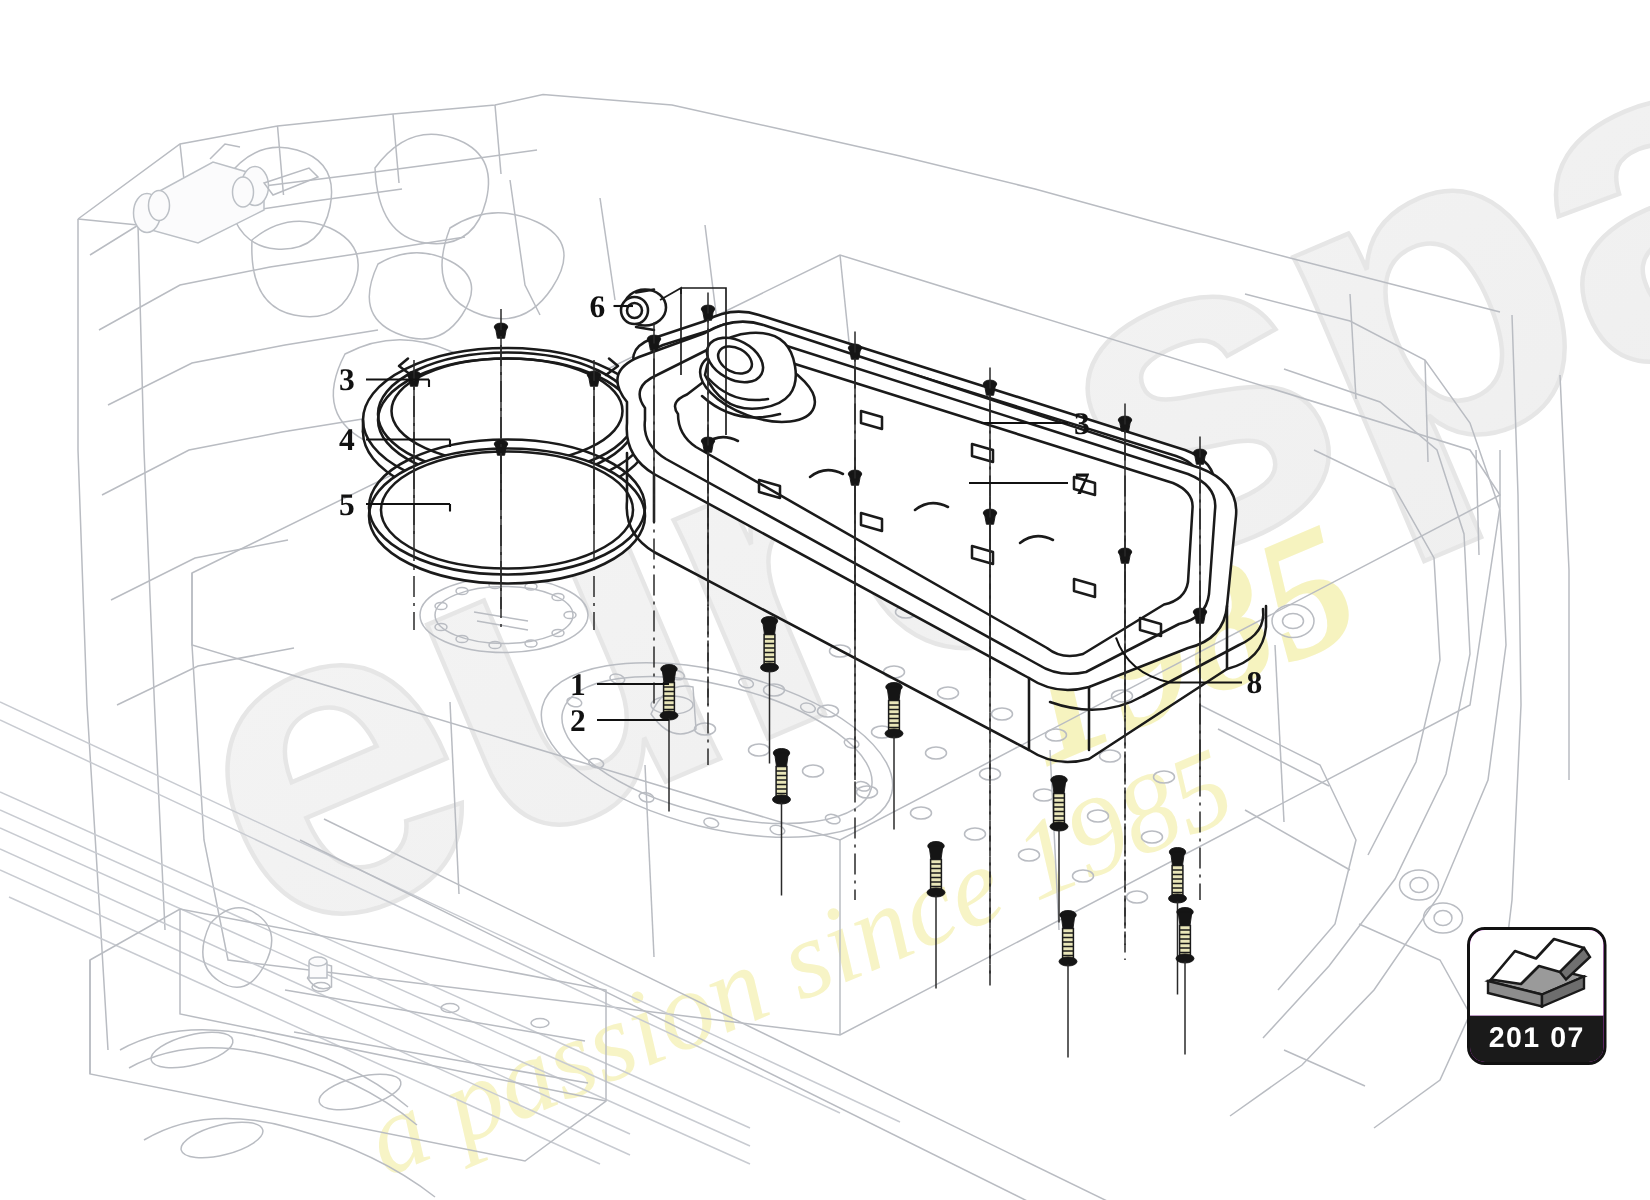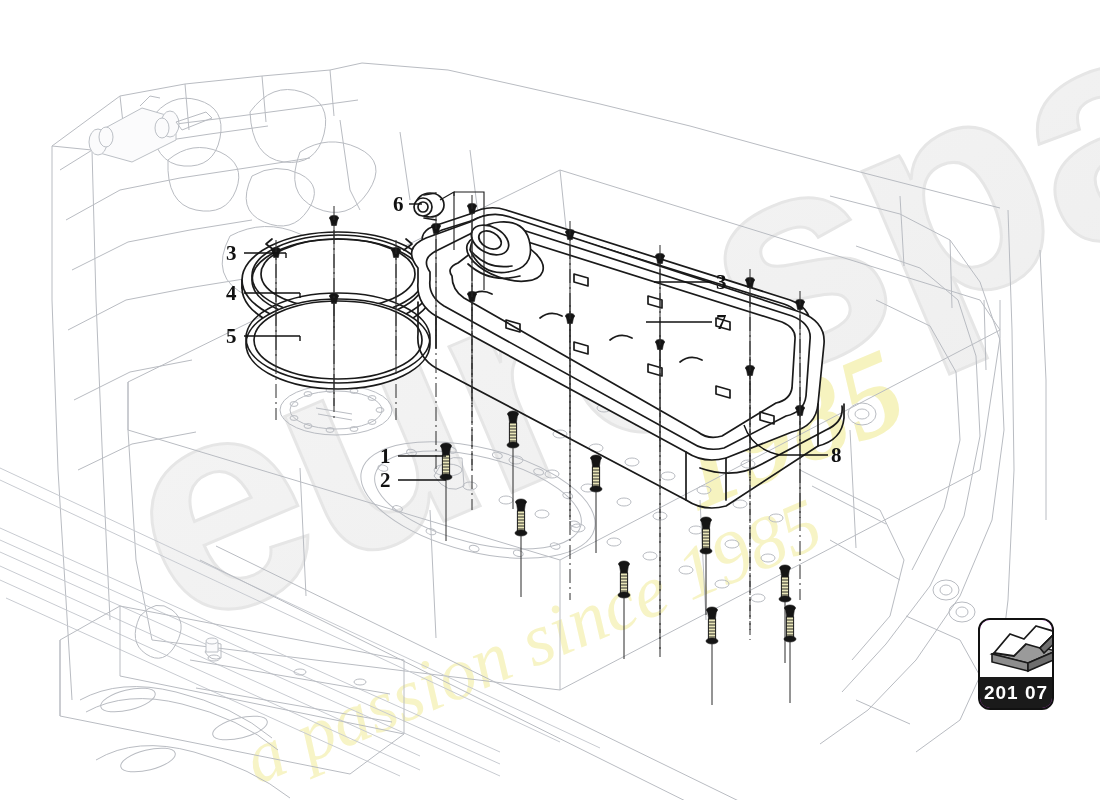--- a/index.html
+++ b/index.html
@@ -11,21 +11,21 @@
   #art{position:absolute;left:0;top:0;width:1100px;height:800px;}
 
   
   #wm{position:absolute;left:0;top:0;width:1100px;height:800px;pointer-events:none;}
 
   
   .callout{position:absolute;font-family:"Liberation Serif", serif;font-size:21px;
            font-weight:700;color:#111;line-height:1;}
 
   
-  #badge{position:absolute;left:978px;top:618px;width:76px;height:92px;
+  #badge{position:absolute;left:978px;top:618px;width:93px;height:92px;
          background:#d946ef;border:2px solid #111;border-radius:12px;overflow:hidden;
          box-sizing:border-box;}
   #badge .pic{height:57px;position:relative;background:#fff;}
   #badge .num{height:31px;background:#1a1a1a;color:#fff;display:flex;
               align-items:center;justify-content:center;
               font-family:"Liberation Sans", sans-serif;font-weight:700;
               font-size:19px;letter-spacing:1px;}
 </style>
 </head>
 <body>

